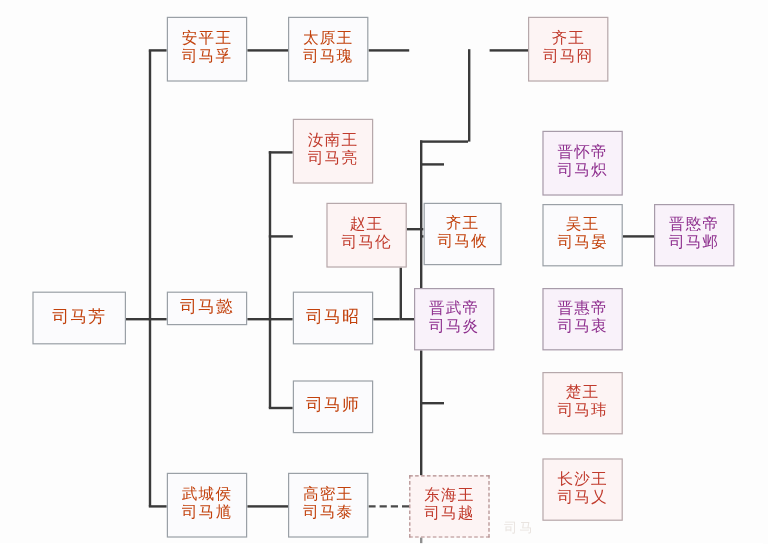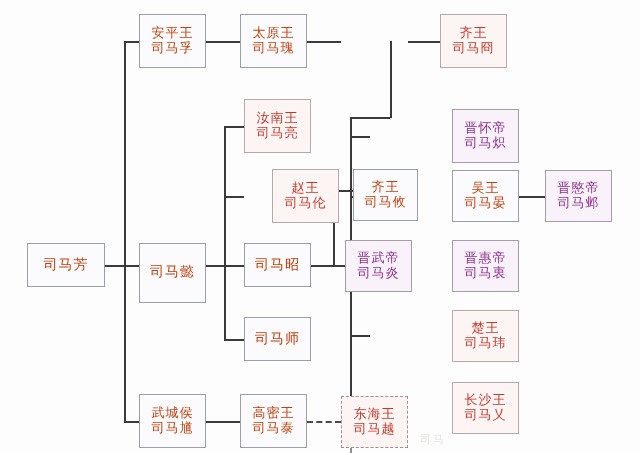--- a/index.html
+++ b/index.html
@@ -138,21 +138,21 @@
     <span class="l1">太原王</span>
     <span class="l2">司马瑰</span>
   </div>
 
 
   <div class="node red s-tall" style="left:440px; top:14px; width:67px; height:54px;">
     <span class="l1">齐王</span>
     <span class="l2">司马冏</span>
   </div>
 
-  <div class="node black s-wide one-line" style="left:139px; top:243px; width:67px; height:60px;font-family:Liberation Mono, monospace;">
+  <div class="node black s-wide one-line" style="left:139px; top:243px; width:67px; height:28px;">
     <span class="l1">司马懿</span>
   </div>
 
   <div class="node red s-tall" style="left:244px; top:99px; width:67px; height:54px;">
     <span class="l1">汝南王</span>
     <span class="l2">司马亮</span>
   </div>
 
   <div class="node red s-tall" style="left:244px; top:169px; width:67px; height:54px;margin-left:28px;">
     <span class="l1">赵王</span>

